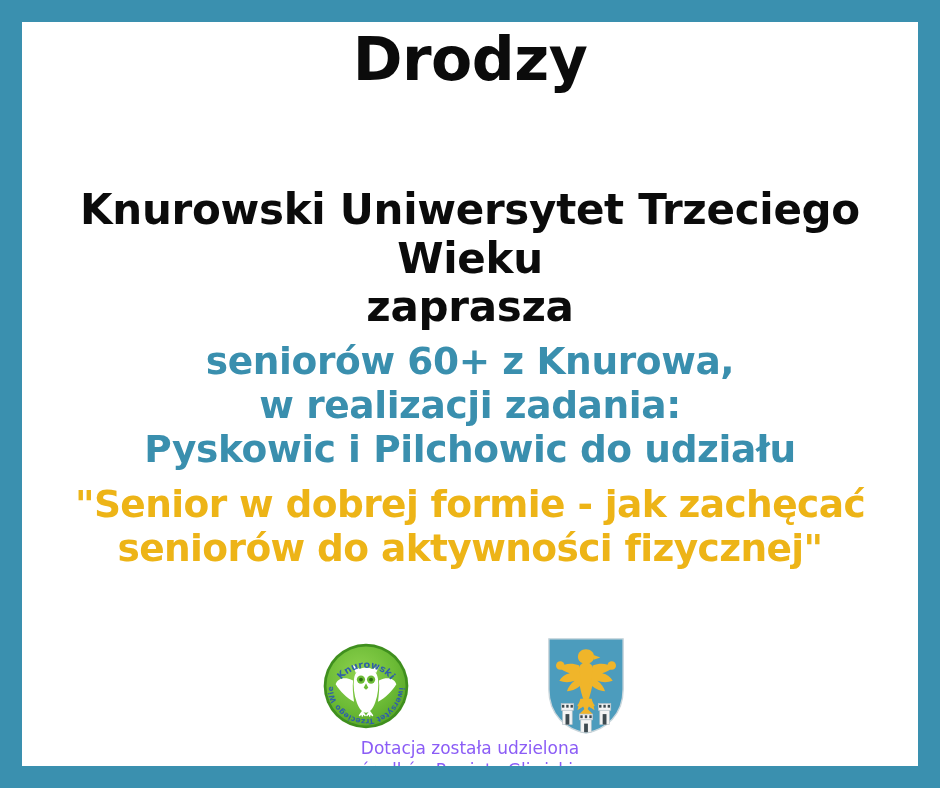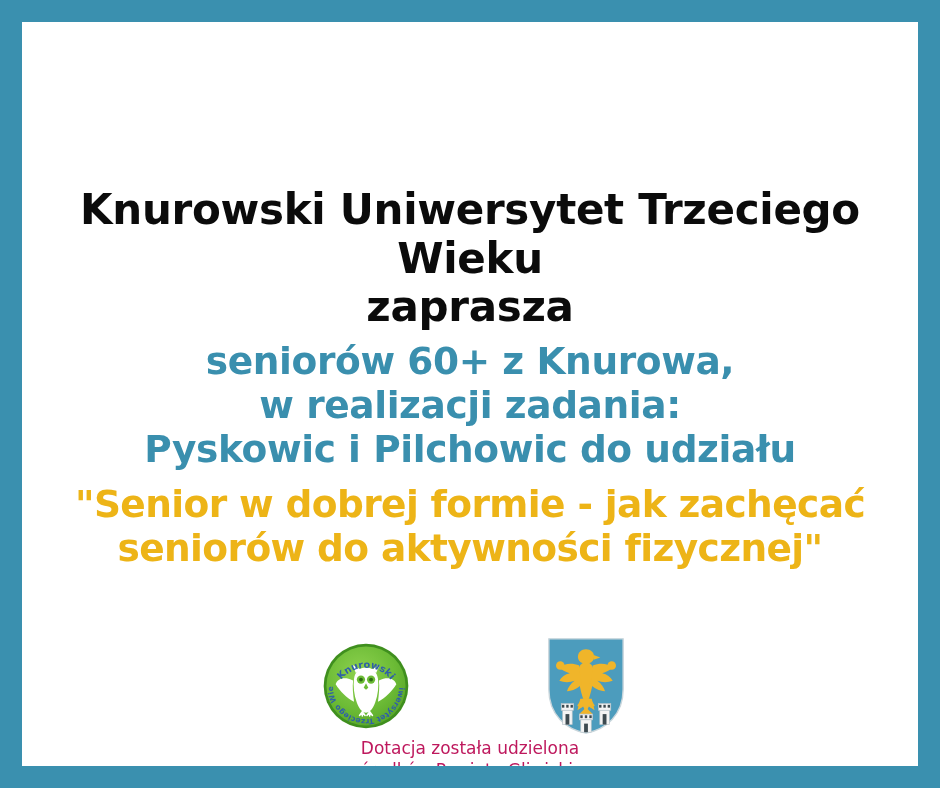--- a/index.html
+++ b/index.html
@@ -114,35 +114,36 @@
     height: 100px;
   }
 
   
   .caption {
     position: absolute;
     top: 715px;
     left: 0;
     right: 0;
     text-align: center;
-    color: #be185d;
+    color: #8b5cf6;
     font-family: "DejaVu Sans", sans-serif;
     font-weight: normal;
     font-size: 17px;
     line-height: 1.3;
   }
   .caption span { display: block; }
 </style>
 </head>
 <body>
 
 <div id="poster">
   <div class="canvas">
 
     <div class="headline">
+      <span class="l1">Drodzy</span>
     </div>
 
     <div class="subtitle">
       <span class="l1">Knurowski Uniwersytet Trzeciego Wieku</span>
       <span class="l2">zaprasza</span>
     </div>
 
     <div class="teal-block">
       <span>seniorów 60+ z Knurowa,</span>
       <span>w realizacji zadania:</span>

